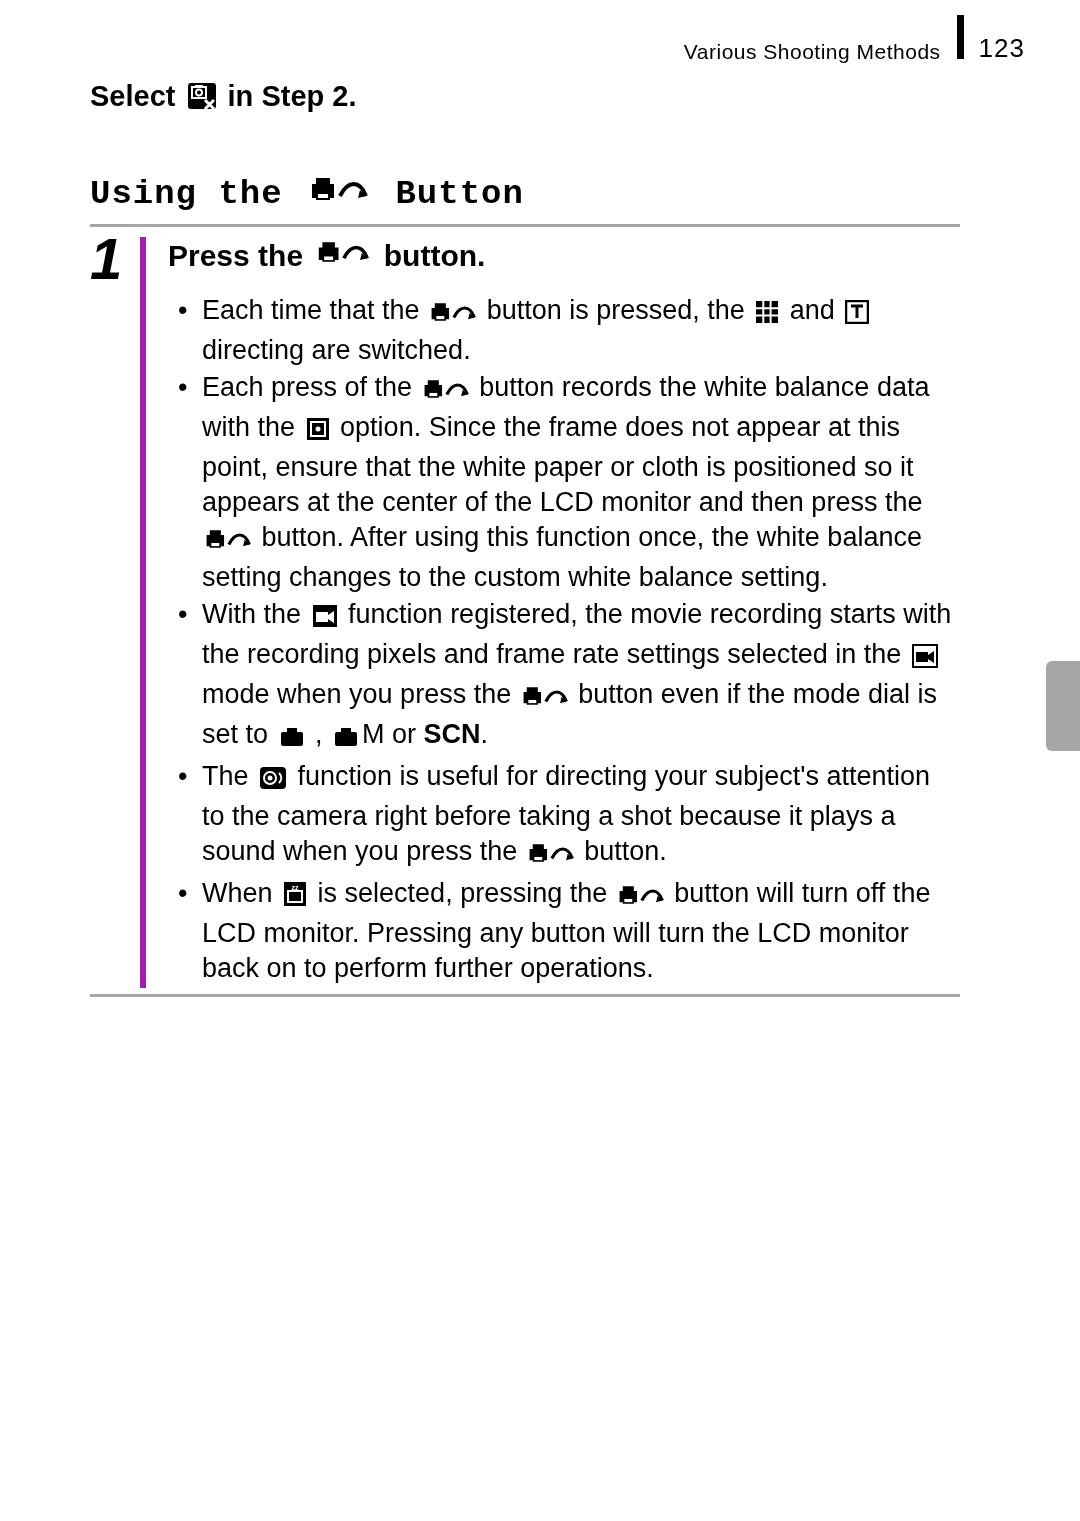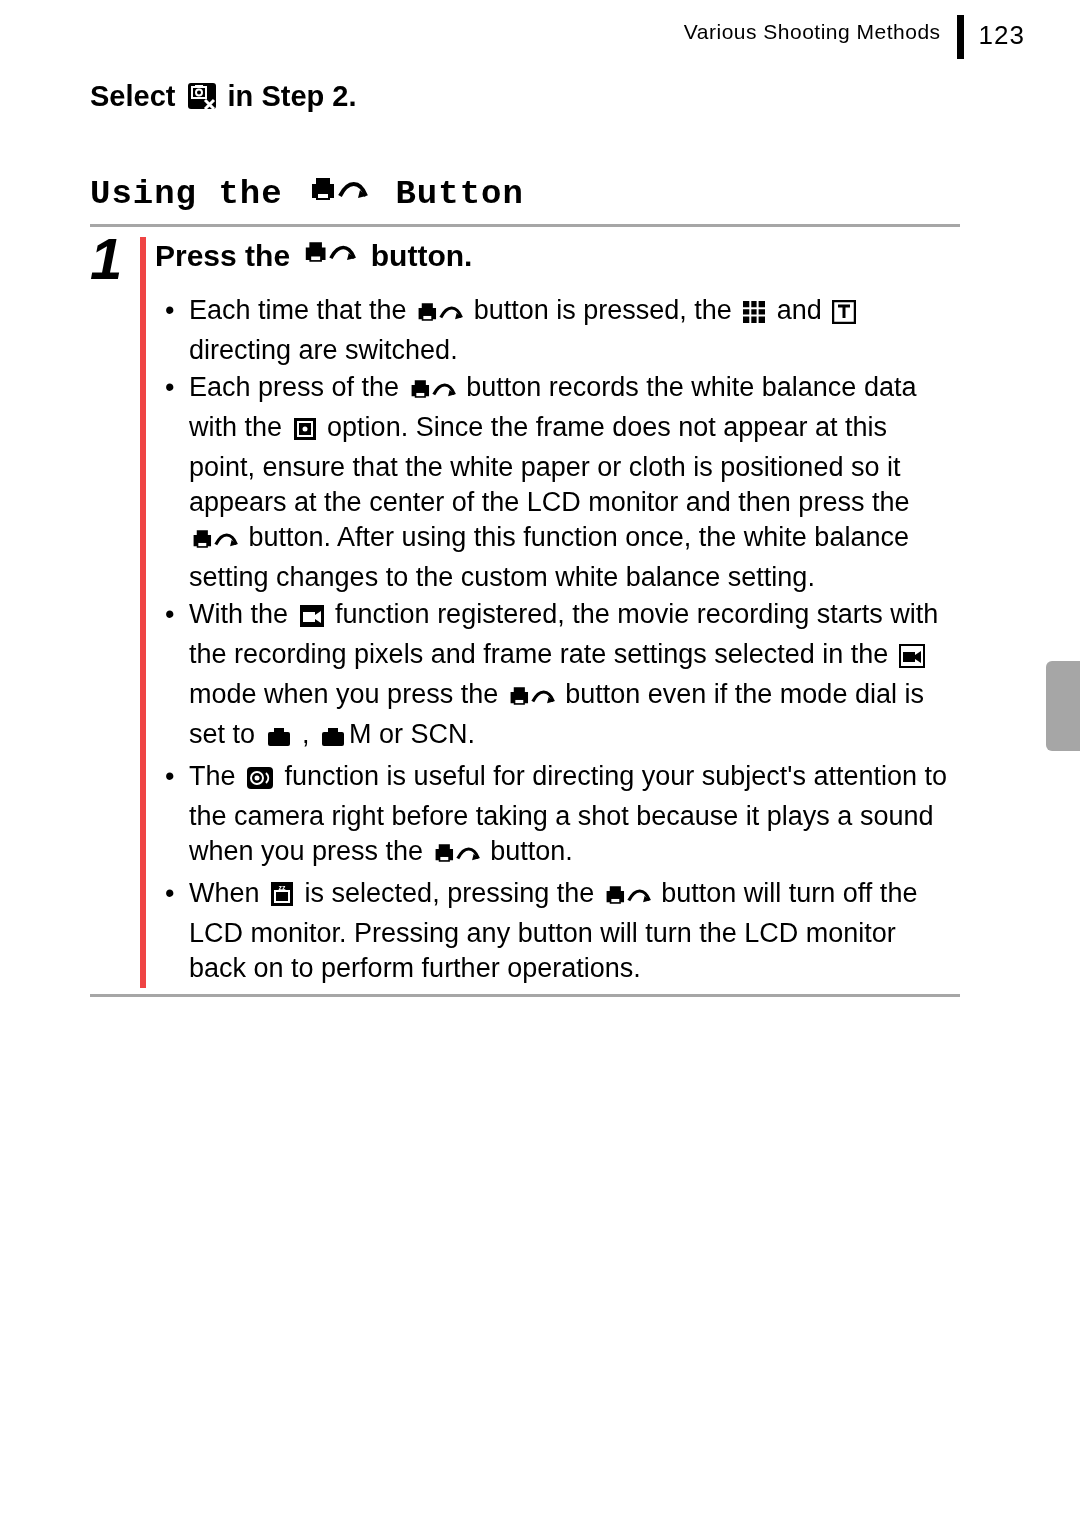--- a/index.html
+++ b/index.html
@@ -14,21 +14,21 @@
     height: 1521px;
     position: relative;
     background: #fff;
     box-sizing: border-box;
   }
   .header {
     position: absolute;
     top: 20px;
     right: 55px;
     display: flex;
-    align-items: flex-start;
+    align-items: flex-end;
     font-size: 21px;
     gap: 8px;
   }
   .header-title {
     color: #000;
     letter-spacing: 0.5px;
     padding-right: 8px;
   }
   .header-bar {
     width: 7px;
@@ -95,22 +95,22 @@
   .step-num {
     font-size: 58px;
     font-weight: 900;
     font-style: italic;
     line-height: 50px;
     position: relative;
     top: -3px;
   }
   .step-rest {
     flex: 1;
-    border-left: 6px solid #ef4444;
-    padding-left: 9px;
+    border-left: 6px solid #a21caf;
+    padding-left: 22px;
   }
   .step-heading {
     font-size: 30px;
     font-weight: 900;
     display: flex;
     align-items: center;
     padding-bottom: 6px;
     padding-top: 1px;
   }
   .step-heading .pre { white-space: pre; }
@@ -132,21 +132,21 @@
     left: 10px;
     top: 0;
     font-size: 27px;
   }
   .li-inline-icon {
     display: inline-block;
     vertical-align: -5px;
     margin: 0 3px;
   }
   .scnTxt {
-    font-weight: 400;
+    font-weight: 700;
   }
   .side-tab {
     position: absolute;
     right: -4px;
     top: 661px;
     width: 38px;
     height: 90px;
     background: #a6a6a6;
     border-top-left-radius: 6px;
     border-bottom-left-radius: 6px;

